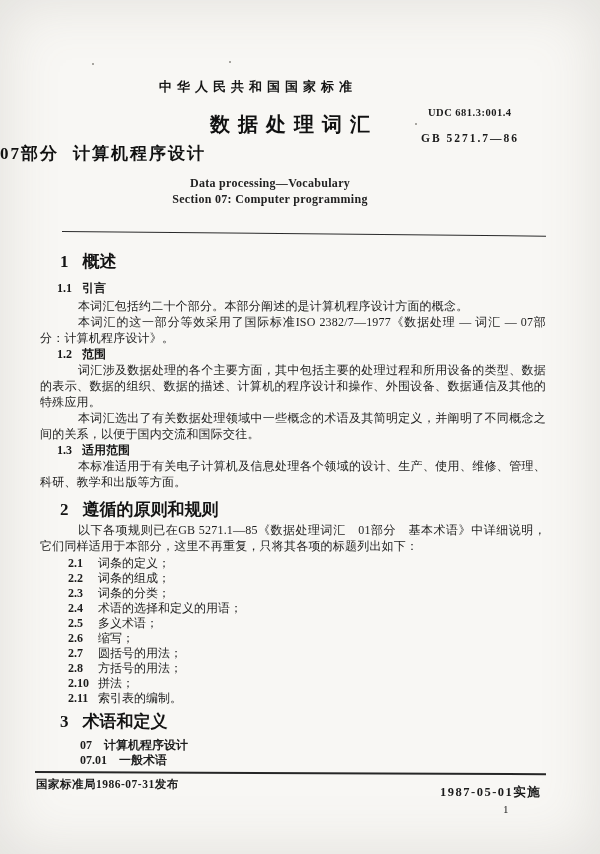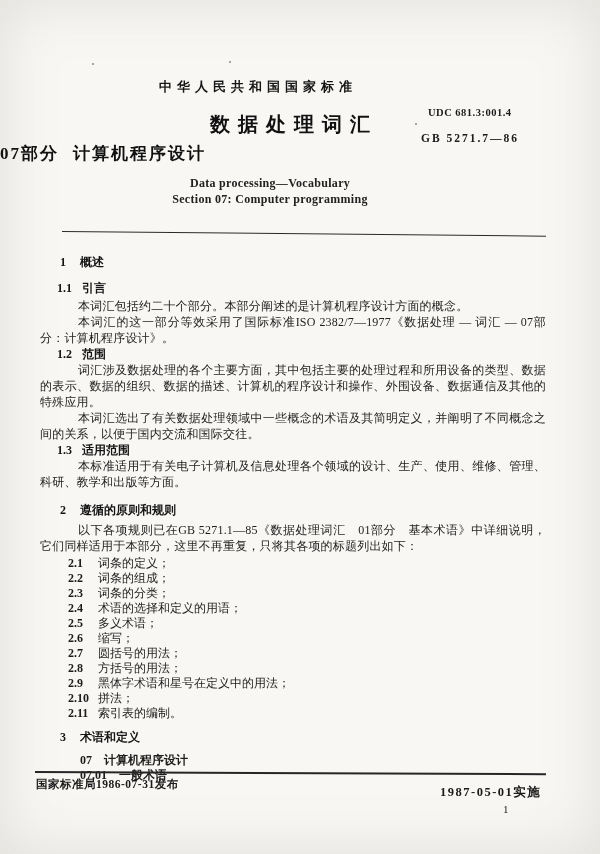--- a/index.html
+++ b/index.html
@@ -53,21 +53,21 @@
     position:absolute; top:231px; left:62px; width:484px;
     border-top:1.5px solid #2a2a2a;
     transform:rotate(0.55deg); transform-origin:left center;
   }
   
   .content {
     position:absolute; top:248px; left:40px; width:506px;
     font-size:12px; color:#1d1d1d;
   }
   .h-section {
-    font-size:12px; font-weight:bold; line-height:16px;
+    font-size:17px; font-weight:bold; line-height:16px;
     margin-left:20px; color:#141414;
   }
   .h-section .num { margin-right:14px; }
   .h-sub {
     font-size:12px; font-weight:bold; line-height:16px;
     margin-left:17px; color:#161616;
   }
   .h-sub .num { margin-right:10px; }
   .para {
     margin:0; line-height:16px; text-indent:38px;
@@ -185,23 +185,20 @@
       <div class="rule">
         <span class="rnum">2.6</span><span>缩写；</span>
       </div>
       <div class="rule">
         <span class="rnum">2.7</span><span>圆括号的用法；</span>
       </div>
       <div class="rule">
         <span class="rnum">2.8</span><span>方括号的用法；</span>
       </div>
       <div class="rule">
-        <span class="rnum">2.9</span><span>黑体字术语和星号在定义中的用法；</span>
-      </div>
-      <div class="rule">
         <span class="rnum">2.10</span><span>拼法；</span>
       </div>
       <div class="rule">
         <span class="rnum">2.11</span><span>索引表的编制。</span>
       </div>
     </div>
 
     <div class="h-section" id="sec3-h">
       <span class="num">3</span><span>术语和定义</span>
     </div>

